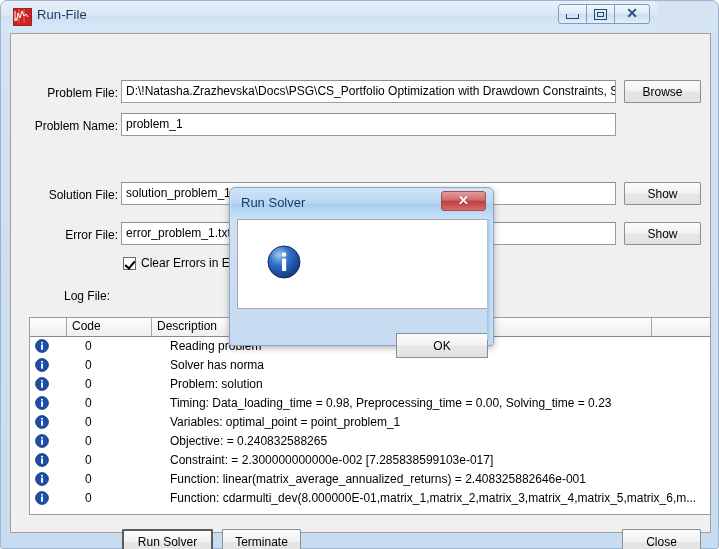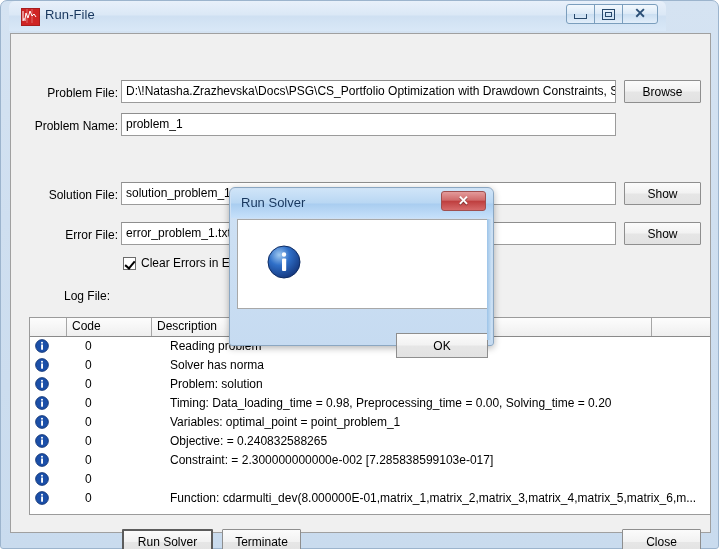--- a/index.html
+++ b/index.html
@@ -14,21 +14,21 @@
   
   .window{
     position:absolute;left:0;top:0;width:719px;height:549px;
     box-sizing:border-box;
     background:linear-gradient(to bottom,#d5e3f2 0%, #cfdff0 40%, #c9dbee 100%);
     border:1px solid #9cb4cd;
     border-radius:7px 7px 3px 3px;
     padding:0;
   }
   .titlebar{
-    position:absolute;left:8px;top:0;width:657px;height:30px;
+    position:absolute;left:0;top:0;width:657px;height:30px;
     border-radius:6px 6px 0 0;
     background:linear-gradient(to bottom,#e8f0fa 0%, #dbe8f6 45%, #cfe0f2 52%, #d9e8f7 100%);
   }
   .title-icon{
     position:absolute;left:12px;top:7px;width:17px;height:16px;
     background:#cf2424;border:1px solid #a81d1d;
     overflow:hidden;
   }
   .title-icon svg{display:block;}
   .title-text{
@@ -266,21 +266,21 @@
             <span class="code">0</span>
             <span class="desc">Problem: solution</span>
           </div>
           <div class="grow">
             <span class="ico-i"><svg width="14" height="14" viewBox="0 0 14 14">
                 <circle cx="7" cy="7" r="6.4" fill="#1b4fa8" stroke="#0d2f6e" stroke-width="0.8"></circle>
                 <circle cx="7" cy="3.7" r="1" fill="#ffffff"></circle>
                 <rect x="6.1" y="5.5" width="1.9" height="5.2" fill="#ffffff"></rect>
               </svg></span>
             <span class="code">0</span>
-            <span class="desc">Timing: Data_loading_time = 0.98, Preprocessing_time = 0.00, Solving_time = 0.20</span>
+            <span class="desc">Timing: Data_loading_time = 0.98, Preprocessing_time = 0.00, Solving_time = 0.23</span>
           </div>
           <div class="grow">
             <span class="ico-i"><svg width="14" height="14" viewBox="0 0 14 14">
                 <circle cx="7" cy="7" r="6.4" fill="#1b4fa8" stroke="#0d2f6e" stroke-width="0.8"></circle>
                 <circle cx="7" cy="3.7" r="1" fill="#ffffff"></circle>
                 <rect x="6.1" y="5.5" width="1.9" height="5.2" fill="#ffffff"></rect>
               </svg></span>
             <span class="code">0</span>
             <span class="desc">Variables: optimal_point = point_problem_1</span>
           </div>
@@ -302,20 +302,21 @@
             <span class="code">0</span>
             <span class="desc">Constraint:  = 2.300000000000e-002 [7.285838599103e-017]</span>
           </div>
           <div class="grow">
             <span class="ico-i"><svg width="14" height="14" viewBox="0 0 14 14">
                 <circle cx="7" cy="7" r="6.4" fill="#1b4fa8" stroke="#0d2f6e" stroke-width="0.8"></circle>
                 <circle cx="7" cy="3.7" r="1" fill="#ffffff"></circle>
                 <rect x="6.1" y="5.5" width="1.9" height="5.2" fill="#ffffff"></rect>
               </svg></span>
             <span class="code">0</span>
+            <span class="desc">Function: linear(matrix_average_annualized_returns) = 2.408325882646e-001</span>
           </div>
           <div class="grow">
             <span class="ico-i"><svg width="14" height="14" viewBox="0 0 14 14">
                 <circle cx="7" cy="7" r="6.4" fill="#1b4fa8" stroke="#0d2f6e" stroke-width="0.8"></circle>
                 <circle cx="7" cy="3.7" r="1" fill="#ffffff"></circle>
                 <rect x="6.1" y="5.5" width="1.9" height="5.2" fill="#ffffff"></rect>
               </svg></span>
             <span class="code">0</span>
             <span class="desc">Function: cdarmulti_dev(8.000000E-01,matrix_1,matrix_2,matrix_3,matrix_4,matrix_5,matrix_6,m...</span>
           </div>

